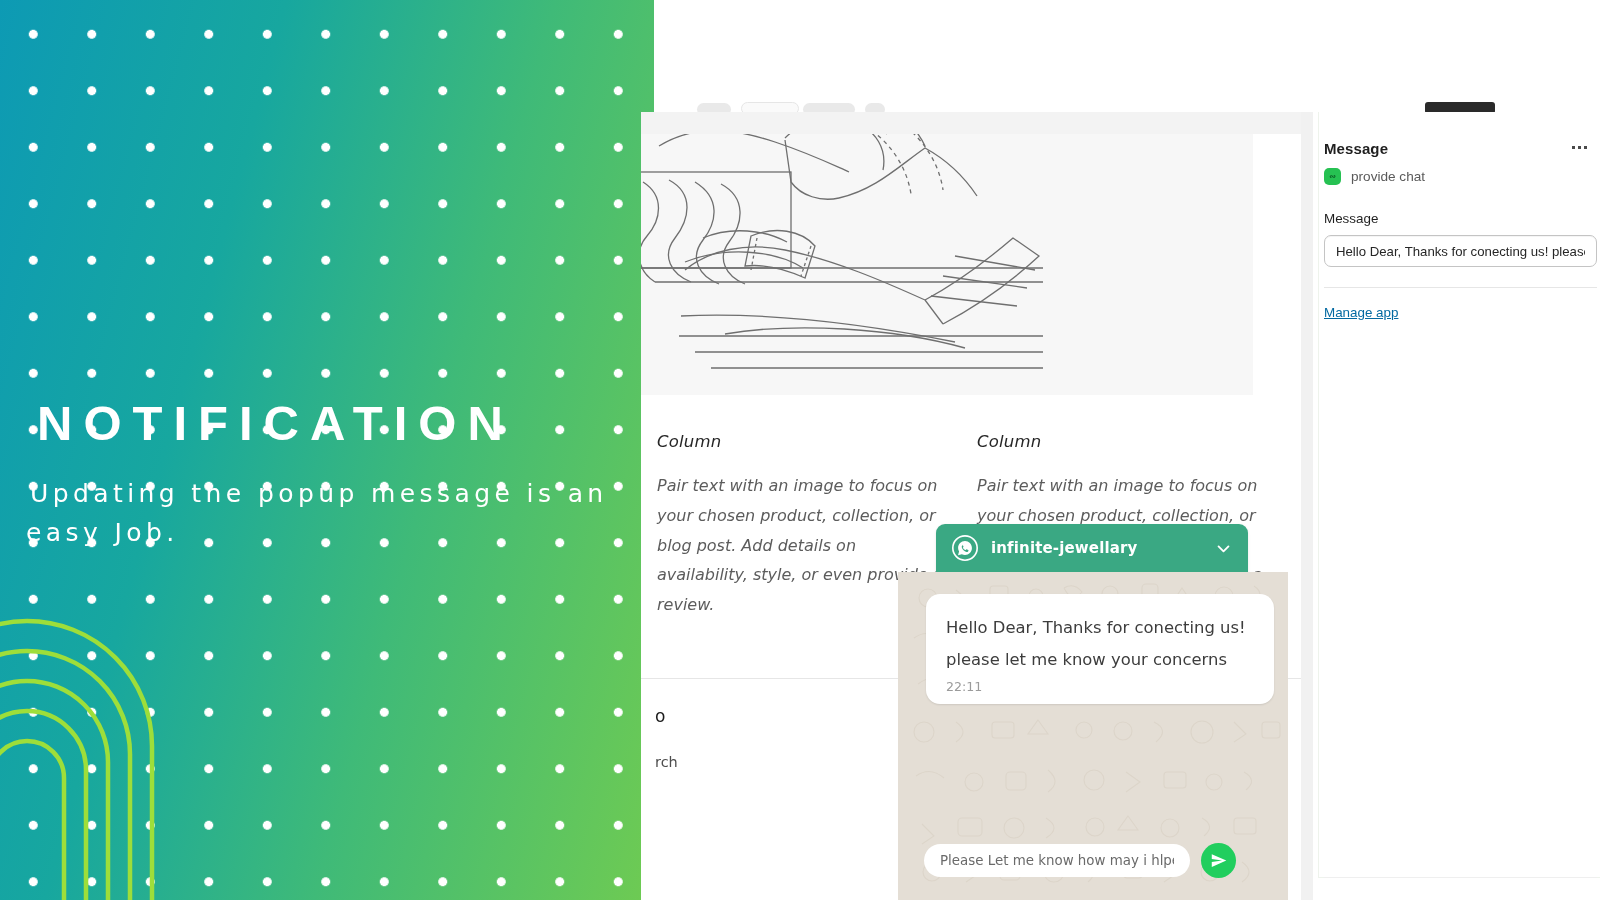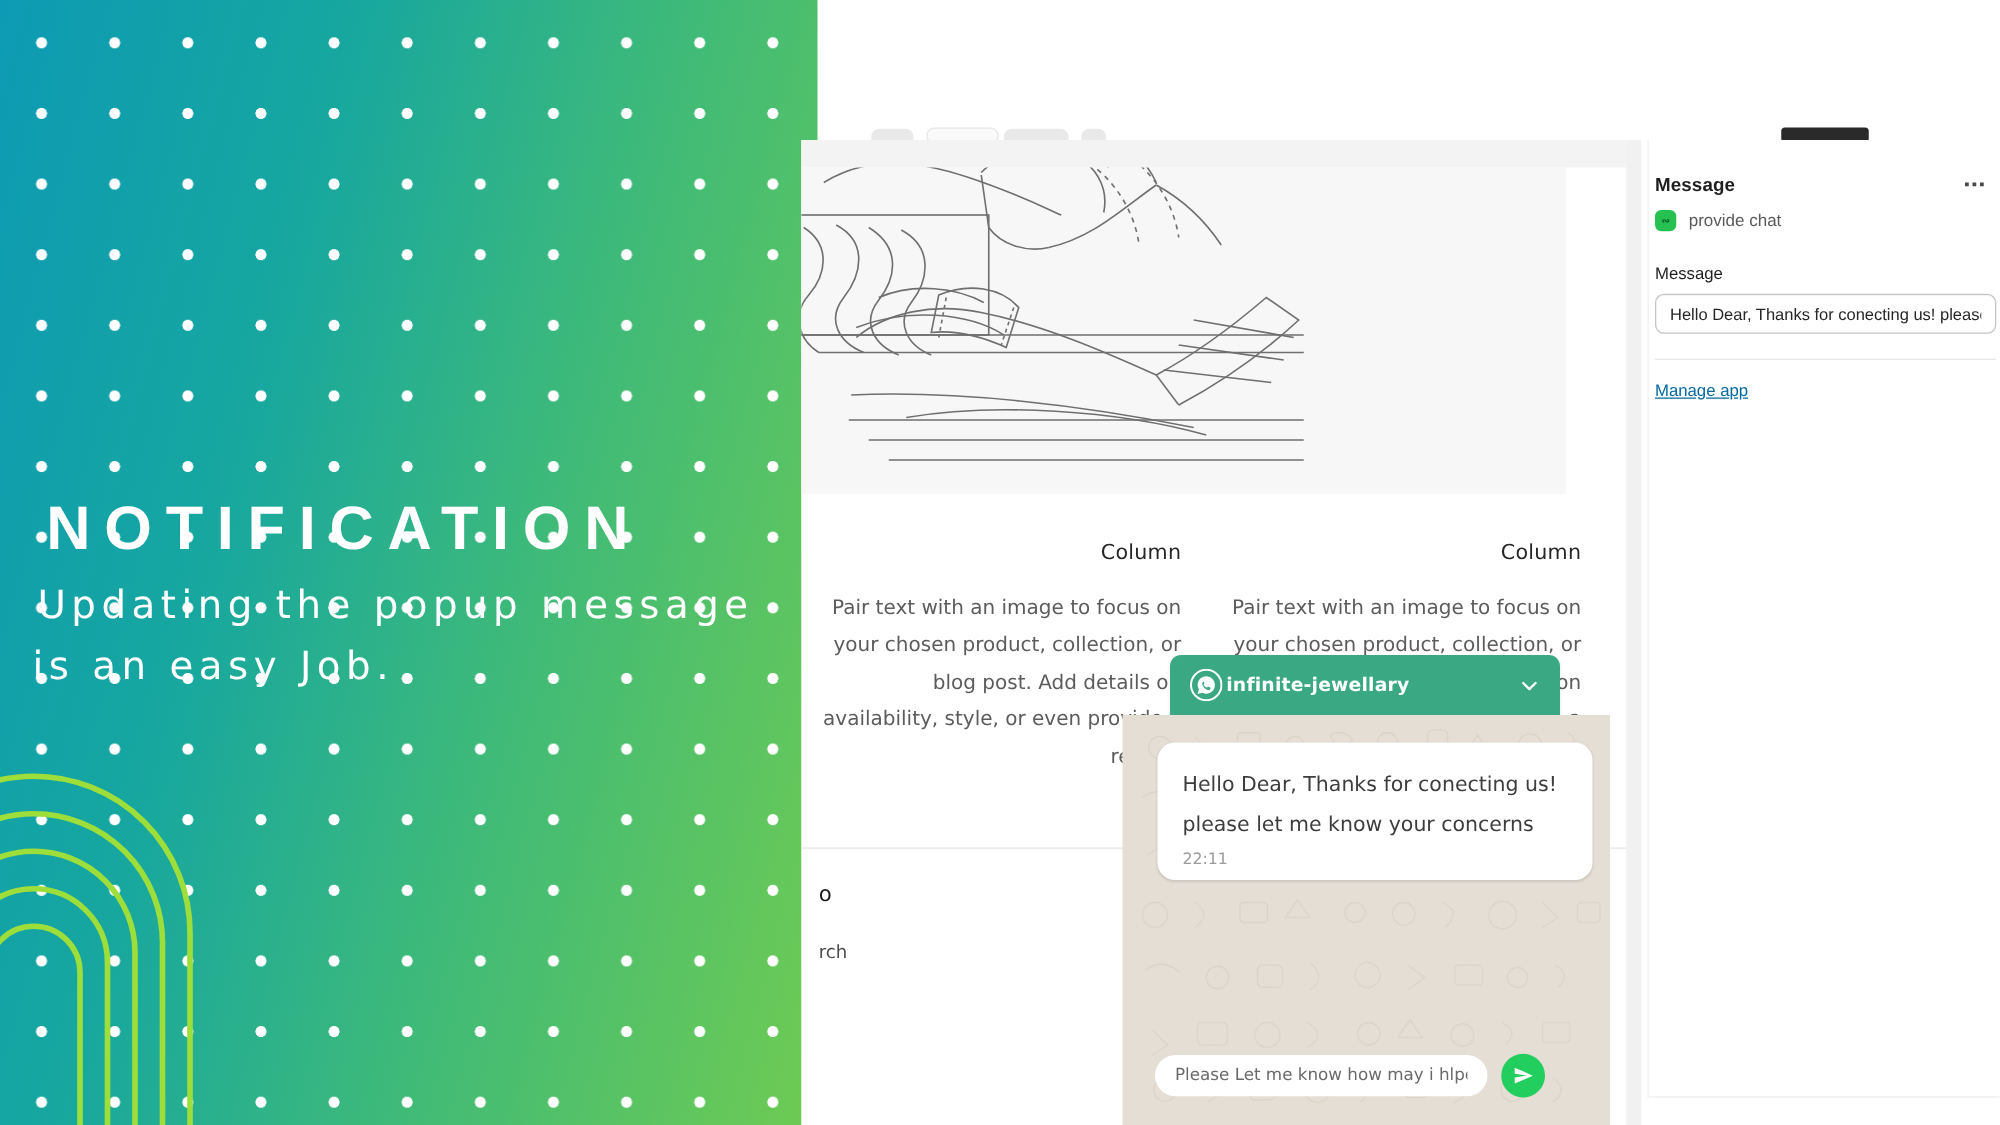--- a/index.html
+++ b/index.html
@@ -25,21 +25,21 @@
   .notif-arches{ position:absolute; left:-58px; bottom:-16px; width:300px; height:330px; }
   .notif-text{
     position:absolute; left:0; right:0; top:398px; 
     padding:0 26px; color:#ffffff;
   }
   .notif-title{
     font-size:49px; font-weight:700; letter-spacing:11px;
     line-height:1.06; text-indent:11px;
   }
   .notif-sub{
-    margin-top:10px; font-size:31px; font-weight:400;
+    margin-top:24px; font-size:25px; font-weight:400;
     letter-spacing:4.4px; line-height:1.58; text-indent:4px;
     font-family:"DejaVu Sans", sans-serif;
   }
 
   
   .preview{
     position:absolute; left:641px; top:112px; width:660px; height:788px;
     background:#ffffff; overflow:hidden;
   }
   .preview-topstrip{
@@ -48,42 +48,42 @@
   .hero-img{
     position:absolute; left:0; top:22px; width:612px; height:261px;
     background:#f7f7f7; overflow:hidden;
   }
   .hero-img svg{ position:absolute; left:-16px; top:-48px; }
 
   .cols{
     position:absolute; left:0; top:320px; width:660px;
     display:flex; gap:0;
   }
-  .col{ width:320px; padding:0 16px; text-align:right; }
+  .col{ width:320px; padding:0 16px; text-align:left;font-style:italic; }
   .col-title{
     font-size:16.5px; color:#262626; font-weight:400; letter-spacing:.2px;
     font-family:"DejaVu Sans", sans-serif;
   }
   .col-body{
     margin-top:20px; font-size:16px; line-height:1.86; color:#5c5c5c;
     font-family:"DejaVu Sans", sans-serif;
   }
   .preview-rule{
     position:absolute; left:0; top:566px; width:660px; height:1px; background:#e6e6e6;
   }
   .footer-block{ position:absolute; left:0; top:594px; width:300px; padding-left:14px; }
   .footer-h{ font-size:17px; color:#1c1c1c; font-family:"DejaVu Sans", sans-serif; }
   .footer-l{ margin-top:28px; font-size:14.5px; color:#4d4d4d; font-family:"DejaVu Sans", sans-serif; }
 
   
   .wa{ position:absolute; left:898px; top:524px; width:390px; height:376px; }
   .wa-header{
     position:absolute; left:38px; top:0; width:312px; height:48px;
     background:#3aa883; border-radius:9px 9px 0 0;
-    display:flex; align-items:center; padding:0 16px; gap:3px;
+    display:flex; align-items:center; padding:0 16px; gap:13px;
     box-shadow:0 1px 3px rgba(0,0,0,.10);
   }
   .wa-logo{ width:26px; height:26px; flex:0 0 26px; }
   .wa-name{ color:#ffffff; font-size:15px; font-weight:700; flex:1; letter-spacing:.15px;
             font-family:"DejaVu Sans", sans-serif; }
   .wa-chevron{ width:17px; height:17px; }
 
   .wa-body{
     position:absolute; left:0; top:48px; width:390px; height:328px;
     background-color:#e4ded5; overflow:hidden;

